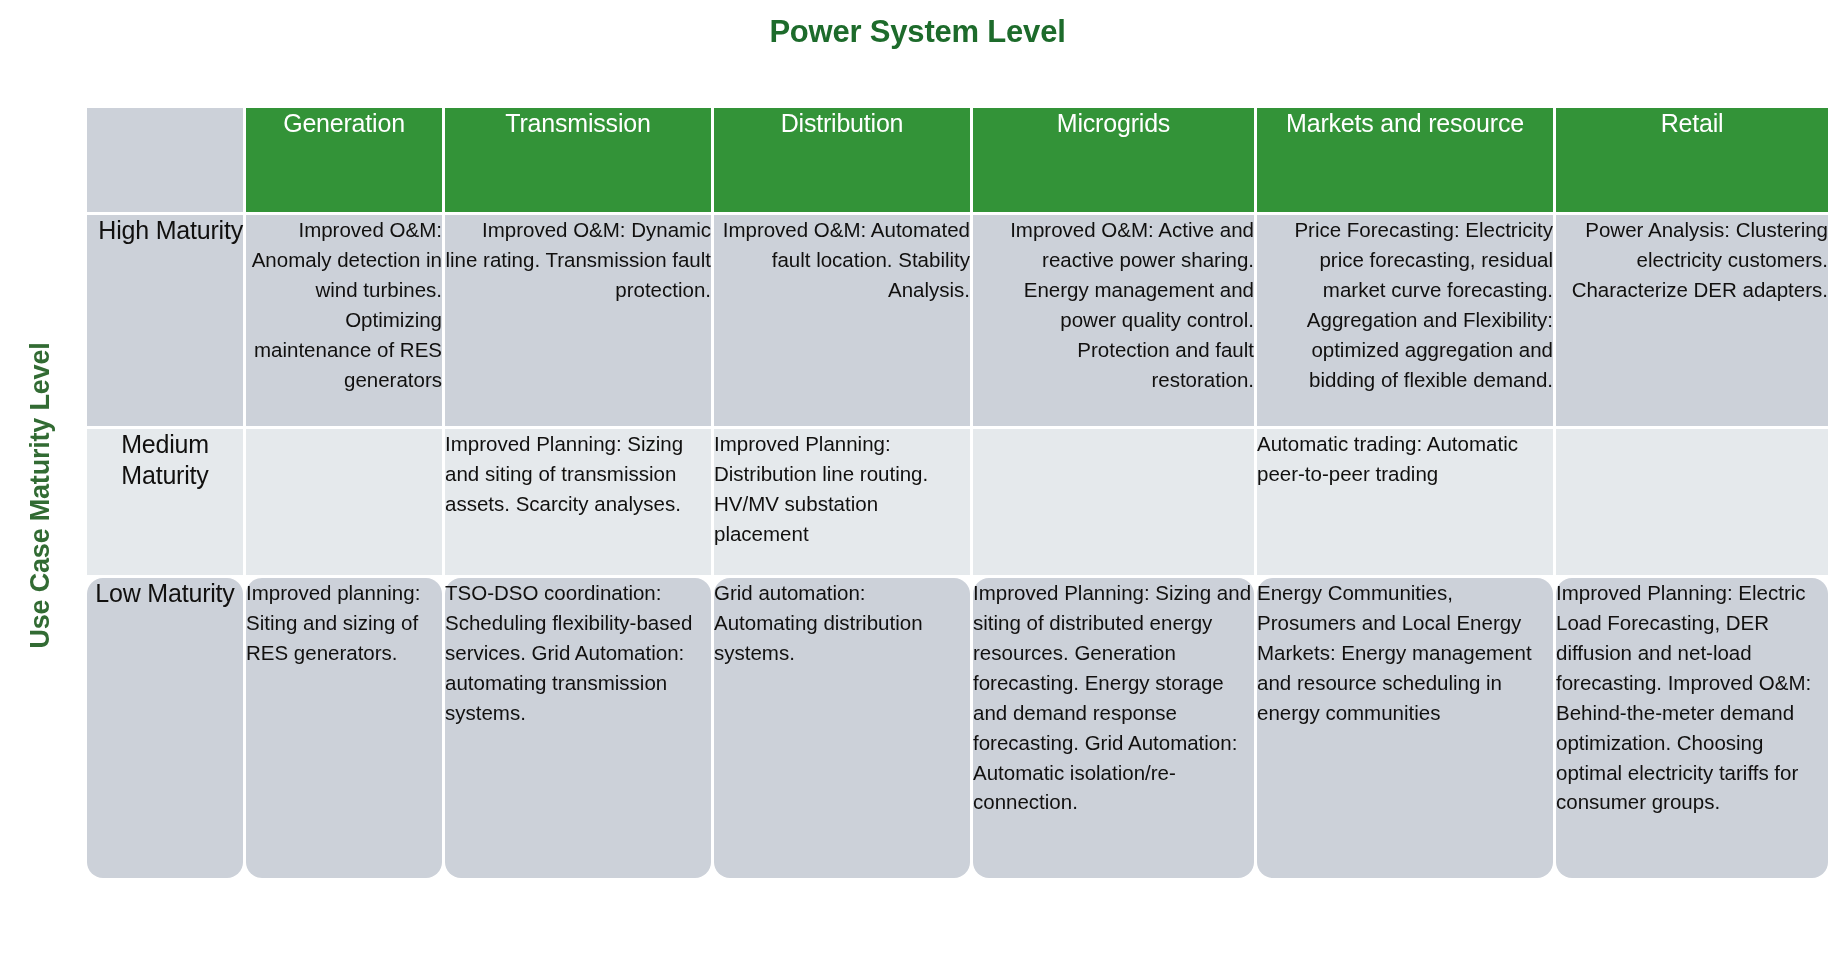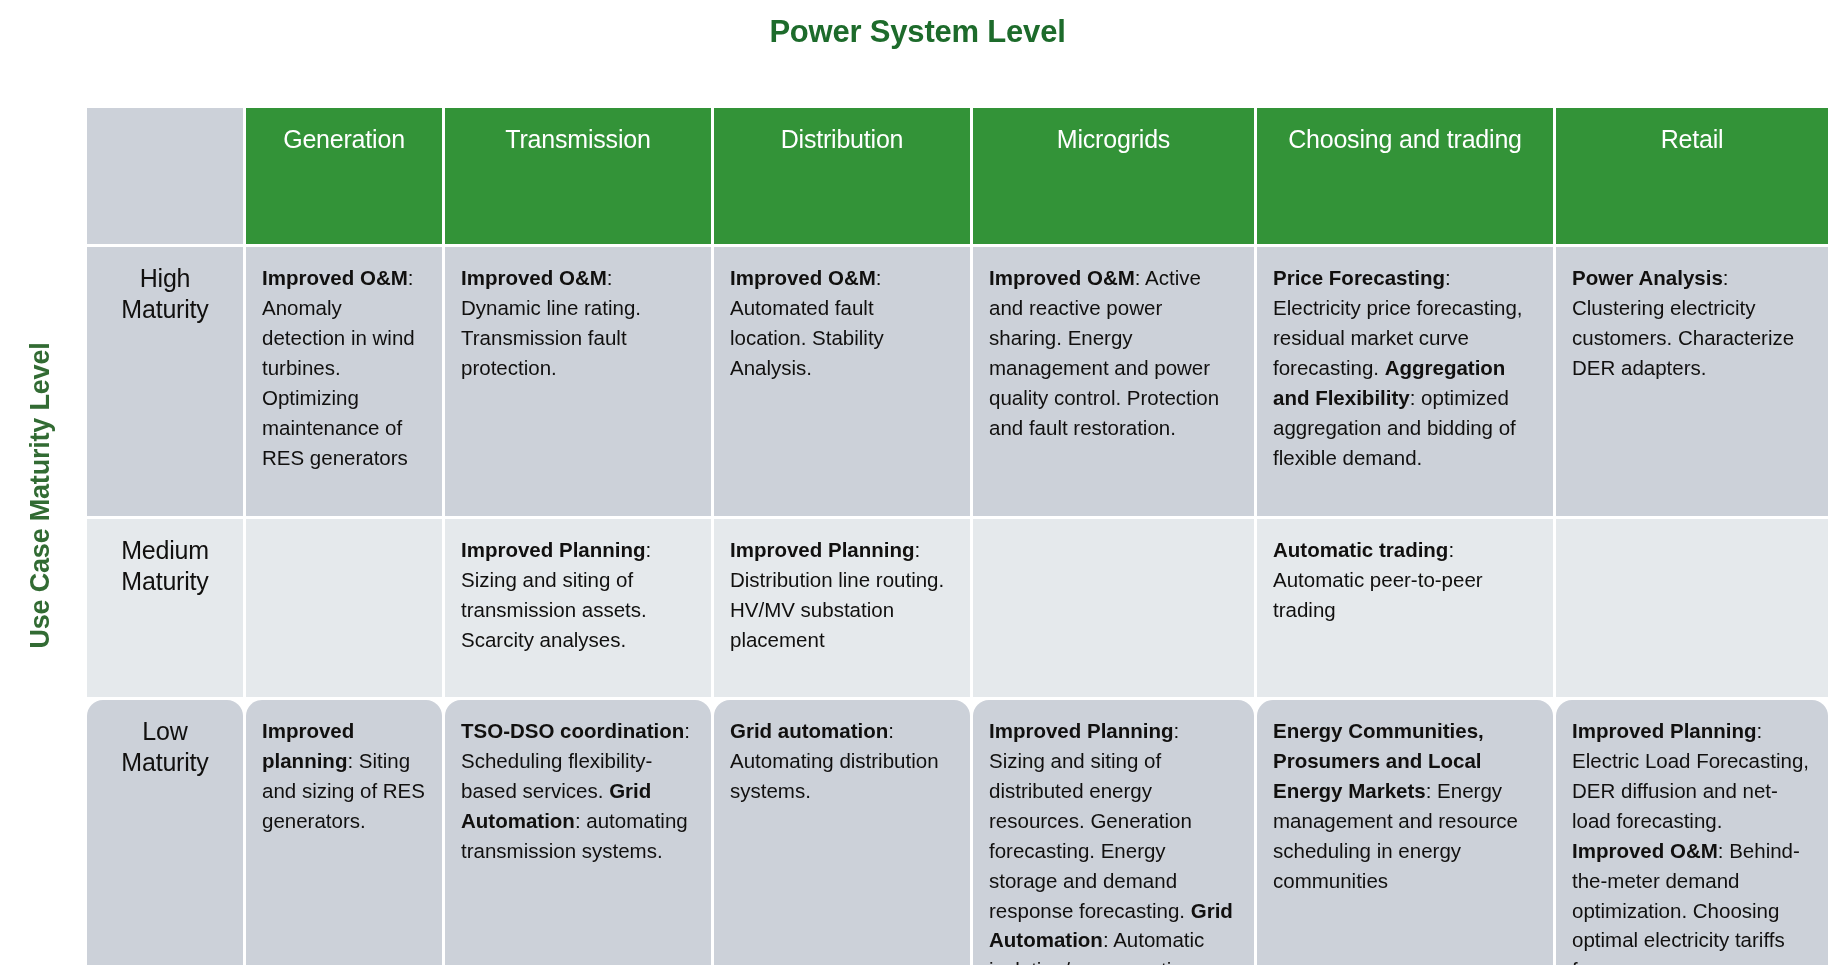--- a/index.html
+++ b/index.html
@@ -60,21 +60,21 @@
     position: absolute;
     left: 84px;
     top: 105px;
     width: 1726px;
     border-collapse: separate;
     border-spacing: 3px;
     table-layout: fixed;
   }
 
   #matrix td, #matrix th {
-    padding: 16px;
+    padding: 0;
     vertical-align: top;
     font-weight: normal;
   }
 
   
   col.c-rowhead { width: 156px; }
   col.c-gen     { width: 196px; }
   col.c-tra     { width: 266px; }
   col.c-dis     { width: 256px; }
   col.c-mic     { width: 281px; }
@@ -111,28 +111,28 @@
     letter-spacing: -0.2px;
   }
 
   
   .cell {
     font-size: 20.5px;
     line-height: 1.46;
     color: #11100f;
     padding: 11px 11px 12px 13px;
   }
-  .cell b { font-weight: bold; }
+  .cell b { font-weight: normal; }
 
   
   .shade-dark  { background: #ccd1d9; }
   .shade-light { background: #e5e9ec; margin-left: 22px; }
 
   
-  tr.r-high    td { height: 237px; }
+  tr.r-high    td { height: 211px; text-align: right; }
   tr.r-medium  td { height: 146px; }
   tr.r-low     td { height: 300px; border-radius: 16px; }
 </style>
 </head>
 <body>
 
 <div id="page">
 
   <div id="title">Power System Level</div>
 
@@ -150,21 +150,21 @@
       <col class="c-mkt">
       <col class="c-ret">
     </colgroup>
     <thead>
       <tr id="header-row">
           <th class="hdr-corner"></th>
           <th class="hdr-cell">Generation</th>
           <th class="hdr-cell">Transmission</th>
           <th class="hdr-cell">Distribution</th>
           <th class="hdr-cell">Microgrids</th>
-          <th class="hdr-cell">Choosing and trading</th>
+          <th class="hdr-cell">Markets and resource</th>
           <th class="hdr-cell">Retail</th>
         </tr>
     </thead>
     <tbody id="matrix-body">
         <tr class="r-high">
           <td class="row-head shade-dark">High Maturity</td>
           <td class="cell shade-dark"><b>Improved O&amp;M</b>: Anomaly detection in wind turbines. Optimizing maintenance of RES generators</td>
           <td class="cell shade-dark"><b>Improved O&amp;M</b>: Dynamic line rating. Transmission fault protection.</td>
           <td class="cell shade-dark"><b>Improved O&amp;M</b>: Automated fault location. Stability Analysis.</td>
           <td class="cell shade-dark"><b>Improved O&amp;M</b>: Active and reactive power sharing. Energy management and power quality control. Protection and fault restoration.</td>

